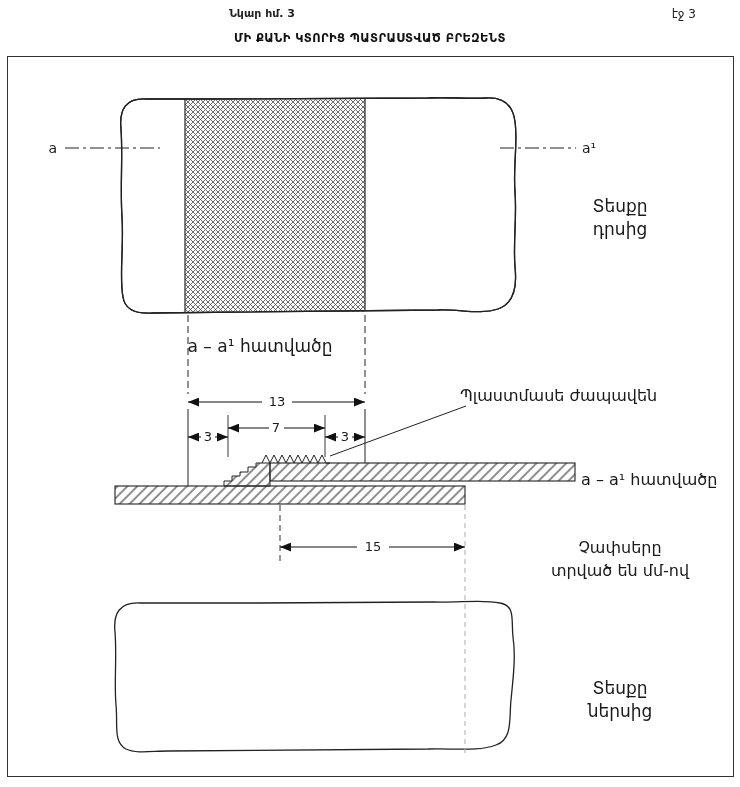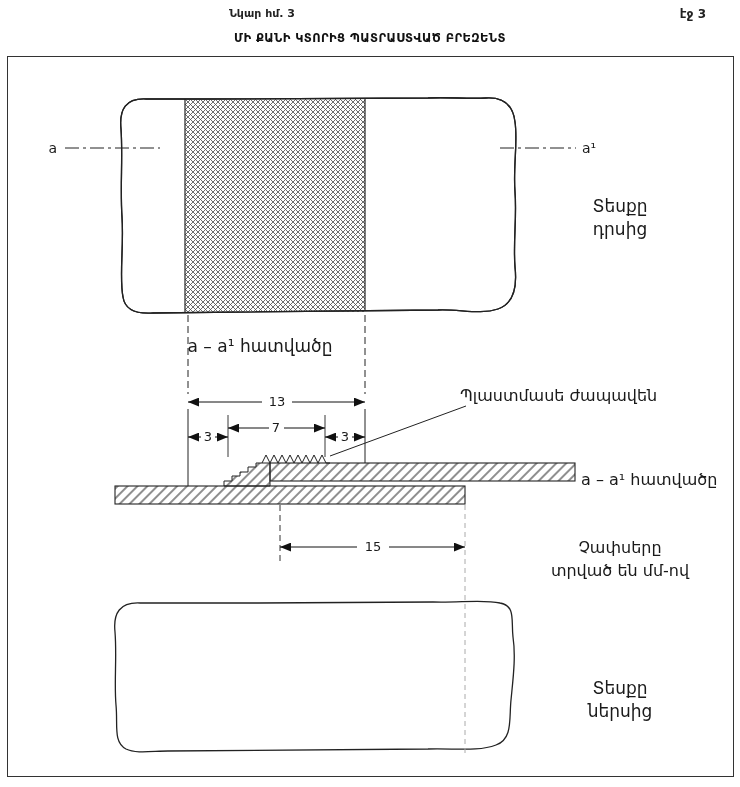--- a/index.html
+++ b/index.html
@@ -1,18 +1,18 @@
 <!DOCTYPE html>
 <html><head>
 <meta charset="utf-8">
 <style>
   html,body{margin:0;padding:0;background:#fff;}
   .page{position:relative;width:740px;height:787px;background:#fff;font-family:"DejaVu Sans",sans-serif;color:#111;overflow:hidden;}
   .fig-caption{position:absolute;top:7px;left:229px;font-size:11px;font-weight:bold;color:#222;}
-  .page-num{position:absolute;top:7px;right:34px;font-size:12px;font-weight:bold;color:#222;}
+  .page-num{position:absolute;top:7px;right:44px;font-size:12px;font-weight:normal;color:#222;}
   .doc-title{position:absolute;top:31px;left:0;width:100%;text-align:center;font-size:11.5px;font-weight:bold;letter-spacing:.4px;color:#111;}
   .frame{position:absolute;left:7px;top:56px;width:725px;height:719px;border:1px solid #333;background:#fff;}
   svg text{font-family:"DejaVu Sans",sans-serif;fill:#1a1a1a;}
   .lbl{font-size:16px;}
   .lbl-big{font-size:17px;}
   .dim{font-size:13px;}
   .axis-lbl{font-size:14px;}
 </style>
 </head>
 <body>

